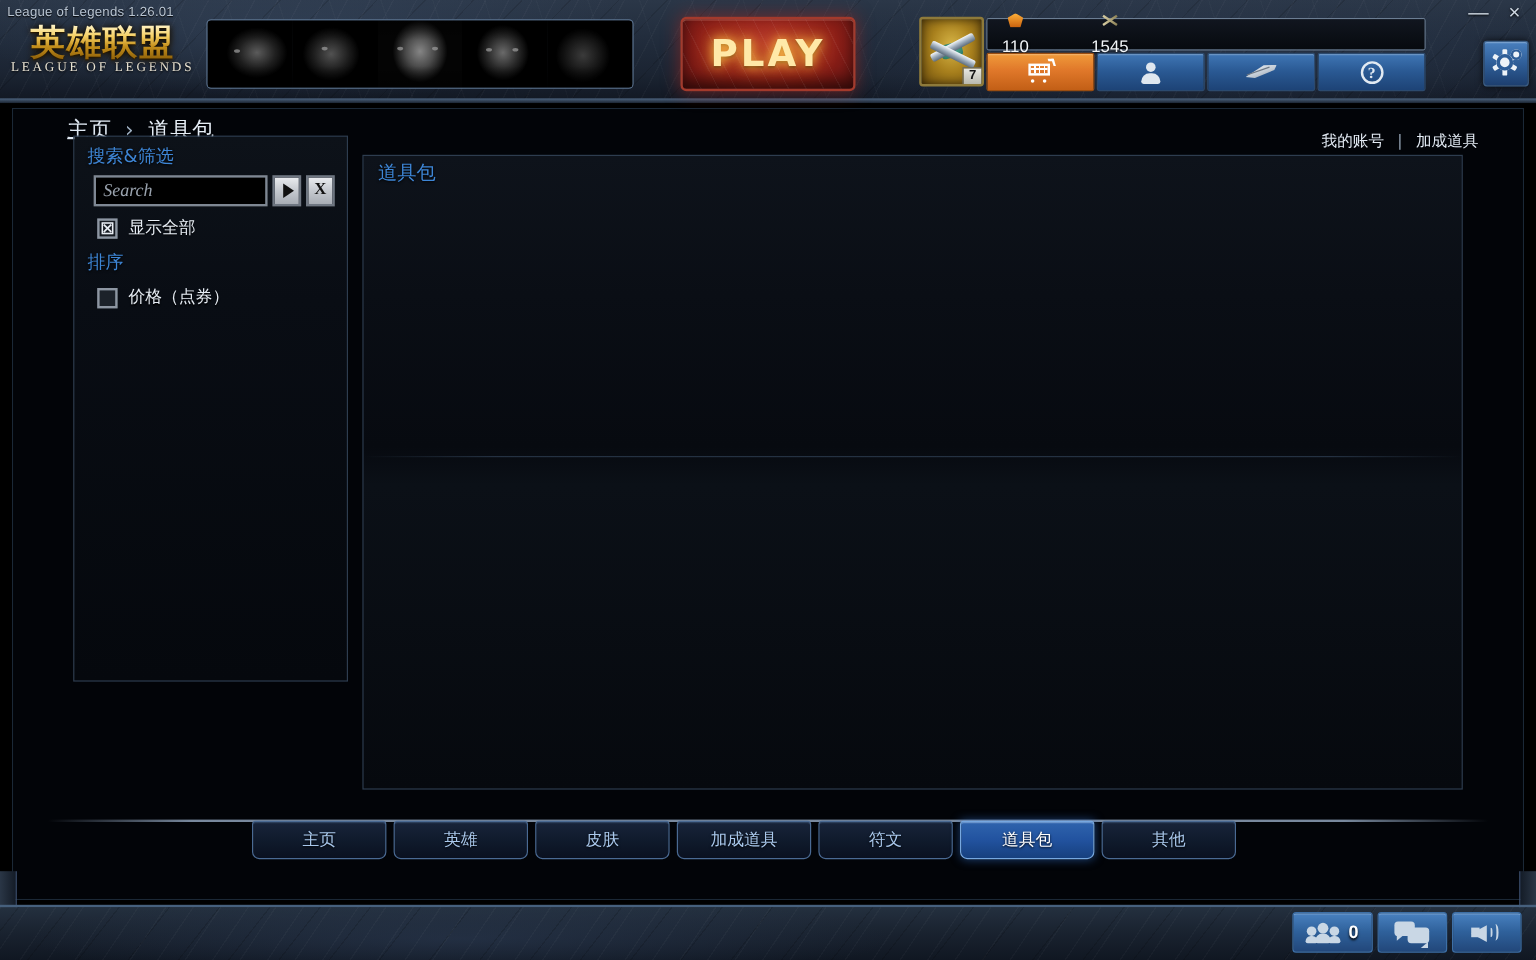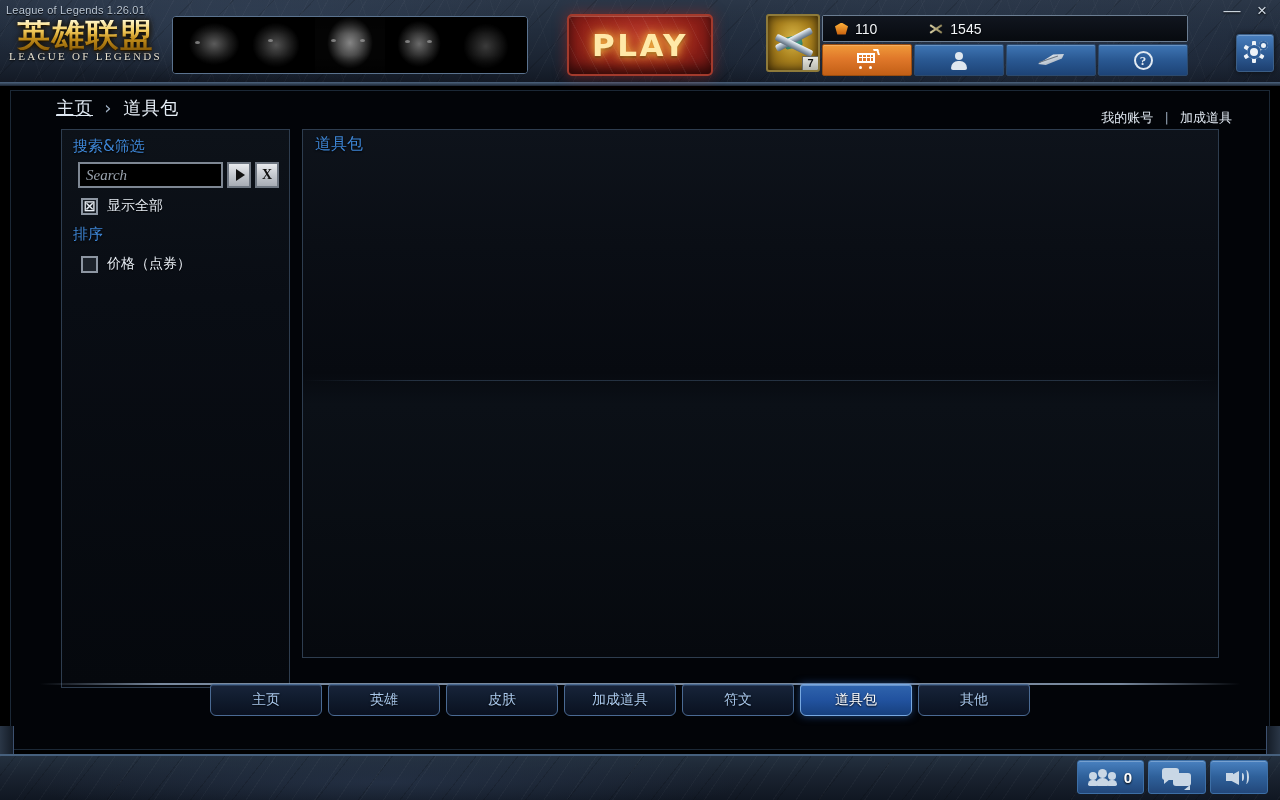--- a/index.html
+++ b/index.html
@@ -38,21 +38,21 @@
   }
   .win-btns{ position:absolute; right:8px; top:2px; display:flex; gap:10px; z-index:8; }
   .win-btn{
     width:20px; height:20px; color:#cfd8e2; font-size:17px; line-height:18px;
     text-align:center; cursor:pointer; text-shadow:0 1px 2px #000;
   }
 
   
   .logo{ position:absolute; left:8px; top:20px; width:155px; height:52px; z-index:5; text-align:center; }
   .logo-cn{
-    font-family:"DejaVu Sans", sans-serif; font-size:33px; font-weight:bold;
+    font-family:"DejaVu Sans", sans-serif; font-size:29px; font-weight:bold;
     letter-spacing:1px; line-height:30px;
     background:linear-gradient(180deg,#fff6cf 0%,#f5cf63 34%,#c48f1c 62%,#8c5e08 100%);
     -webkit-background-clip:text; background-clip:text; color:transparent;
     filter:drop-shadow(0 0 3px rgba(0,0,0,.9)) drop-shadow(0 1px 0 #3a2503);
   }
   .logo-en{
     font-family:"Liberation Serif", serif; font-size:11px; letter-spacing:2.3px;
     color:#e8e2d2; margin-top:0; text-shadow:0 1px 2px #000;
   }
 
@@ -123,21 +123,21 @@
     border:1px solid #6b7d92; border-radius:2px; background:#0a0d13; display:flex;
   }
   .name-box{
     width:185px; height:100%;
     background:linear-gradient(180deg,#7a2f8e 0%,#5d1f6e 55%,#3d1349 100%);
     display:flex; align-items:center; justify-content:center;
   }
   .name-txt{ font-family:"DejaVu Sans", sans-serif; font-size:15px; color:#ffffff; text-shadow:0 1px 2px #000; letter-spacing:.5px; }
   .cur-box{ flex:1; display:flex; align-items:center; padding-left:12px; gap:52px;
     background:linear-gradient(180deg,#11161f,#070a0f); }
-  .cur{ display:flex; align-items:center; gap:7px; }
+  .cur{ display:flex; align-items:center; gap:7px;flex-direction:column; }
   .cur-val{ font-size:14px; color:#f2f5f8; text-shadow:0 1px 2px #000; font-family:"Liberation Sans",sans-serif; }
   .rp-ico{ width:13px; height:12px; background:linear-gradient(180deg,#ffb13a,#c8600d);
     clip-path:polygon(50% 0%,100% 32%,82% 100%,18% 100%,0% 32%); }
   .ip-ico{ position:relative; width:14px; height:12px; }
   .ip-ico span{ position:absolute; left:0; top:5px; width:14px; height:2px;
     background:linear-gradient(90deg,#d9cfa4,#8d8256); }
   .ip-ico span:first-child{ transform:rotate(34deg); }
   .ip-ico span:last-child{ transform:rotate(-34deg); }
 
   
@@ -211,21 +211,21 @@
 
   .acct-links{
     position:absolute; right:48px; top:109px; font-size:13px; color:#dfe8f2; z-index:4;
     font-family:"DejaVu Sans", sans-serif;
   }
   .acct-links a{ color:#e3ebf4; text-decoration:none; cursor:pointer; }
   .acct-sep{ margin:0 7px; color:#93a2b3; }
 
   
   .sidebar{
-    position:absolute; left:61px; top:129px; width:229px; height:559px; z-index:4;
+    position:absolute; left:61px; top:113px; width:229px; height:455px; z-index:4;
     border:1px solid #2e3d4f;
     background:linear-gradient(180deg,#0d1219 0%,#090d14 30%,#05080d 100%);
   }
   .side-h{
     font-size:15px; color:#3e86d6; font-family:"DejaVu Sans", sans-serif;
     text-shadow:0 1px 2px #000;
   }
   .sh1{ position:absolute; left:11px; top:7px; }
   .sh2{ position:absolute; left:11px; top:95px; }
 

